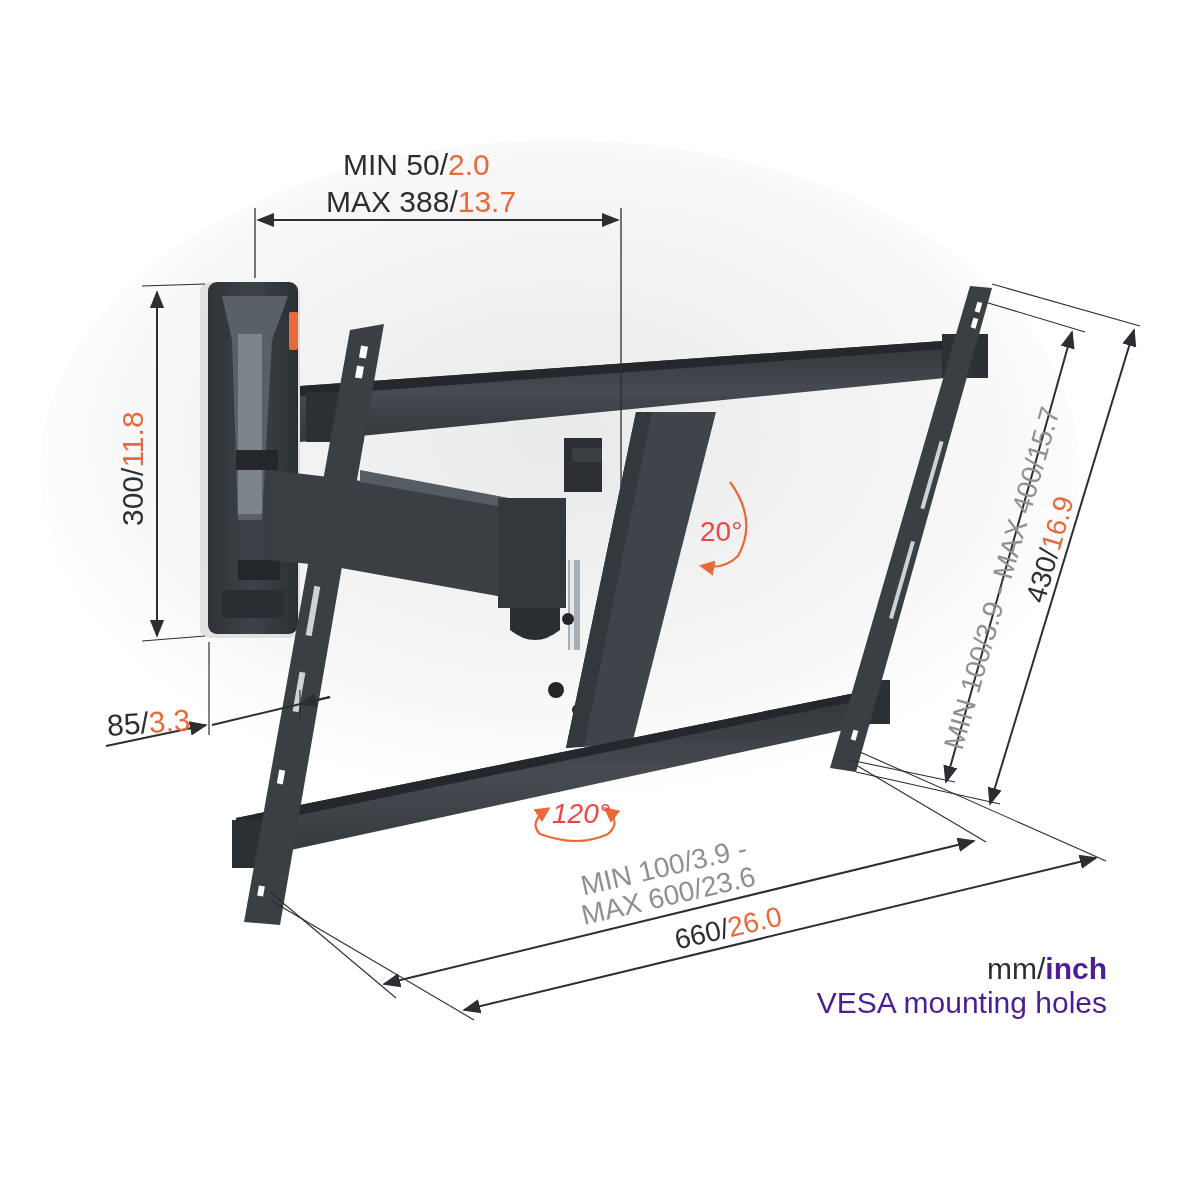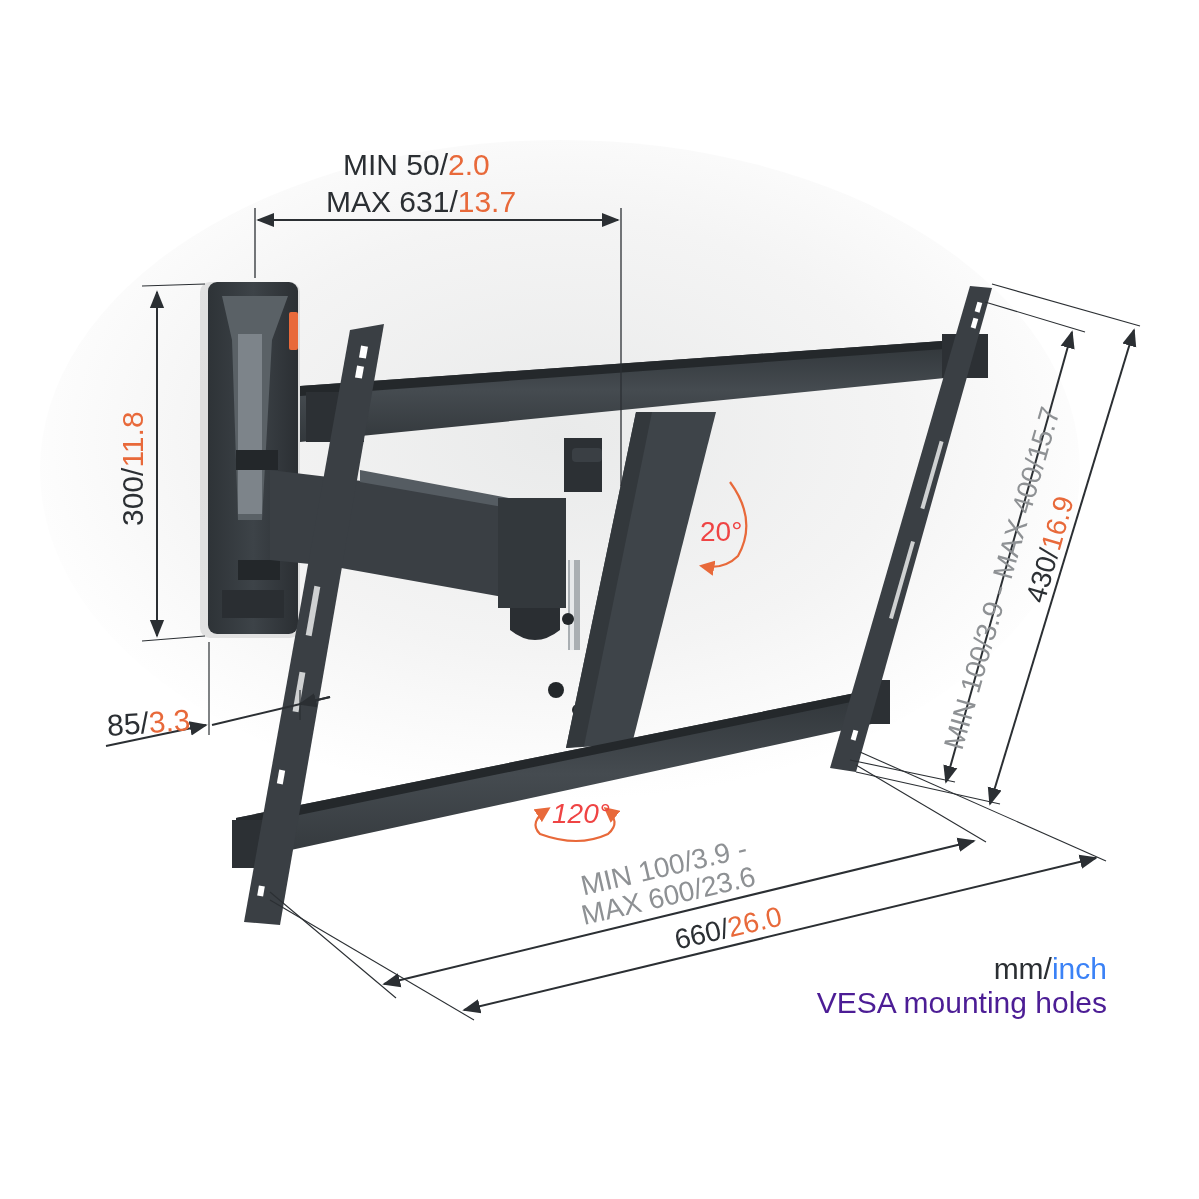--- a/index.html
+++ b/index.html
@@ -7,21 +7,21 @@
          font-family: "Liberation Sans", "DejaVu Sans", sans-serif; }
   #stage { position: absolute; left: 0; top: 0; width: 1199px; height: 1199px; border-radius: 6px; }
   .lbl { position: absolute; white-space: nowrap; line-height: 1; font-size: 30px; color: #2b2f33; }
   .lbl .mm { color: #2b2f33; }
   .lbl .in { color: #e8693a; }
   .lbl.grey, .lbl.grey .mm, .lbl.grey .in-g { color: #8e9194; }
   .rot { transform-origin: 0 0; }
   .deg { position: absolute; font-size: 28px; color: #ef4444; line-height: 1; }
   .legend { position: absolute; right: 92px; text-align: right; line-height: 1.12; }
   .legend .l1 { font-size: 30px; color: #2b2f33; }
-  .legend .l1 .in { color: #3b82f6; }
+  .legend .l1 .in { color: #4c1d95; font-weight: bold; }
   .legend .l2 { font-size: 30px; color: #4c1d95; }
 </style>
 </head>
 <body>
 
 <div id="stage">
 
   <svg width="1199" height="1199" viewBox="0 0 1199 1199" style="position:absolute;left:0;top:0">
     <defs>
       <radialGradient id="bgShade" cx="0.5" cy="0.45" r="0.55">
@@ -154,21 +154,21 @@
 
     <path d="M730 482 Q758 520 738 556 Q724 570 702 566" fill="none" stroke="#e8693a" stroke-width="2.2" marker-end="url(#arrO)"></path>
 
     <path d="M548 809 Q528 822 540 834 Q578 848 608 834 Q622 822 606 809" fill="none" stroke="#e8693a" stroke-width="2.2" marker-start="url(#arrO)" marker-end="url(#arrO)"></path>
   </svg>
 
   <div class="lbl" style="left:343px;top:150px;">
     <span class="mm">MIN 50</span><span class="mm">/</span><span class="in">2.0</span>
   </div>
   <div class="lbl" style="left:326px;top:187px;">
-    <span class="mm">MAX 631</span><span class="mm">/</span><span class="in">13.7</span>
+    <span class="mm">MAX 388</span><span class="mm">/</span><span class="in">13.7</span>
   </div>
 
   <div class="lbl rot" style="left:118px;top:526px;transform:rotate(-90deg);">
     <span class="mm">300</span><span class="mm">/</span><span class="in">11.8</span>
   </div>
 
   <div class="lbl" style="left:107px;top:708px;transform:rotate(-4deg);">
     <span class="mm">85</span><span class="mm">/</span><span class="in">3.3</span>
   </div>
 

